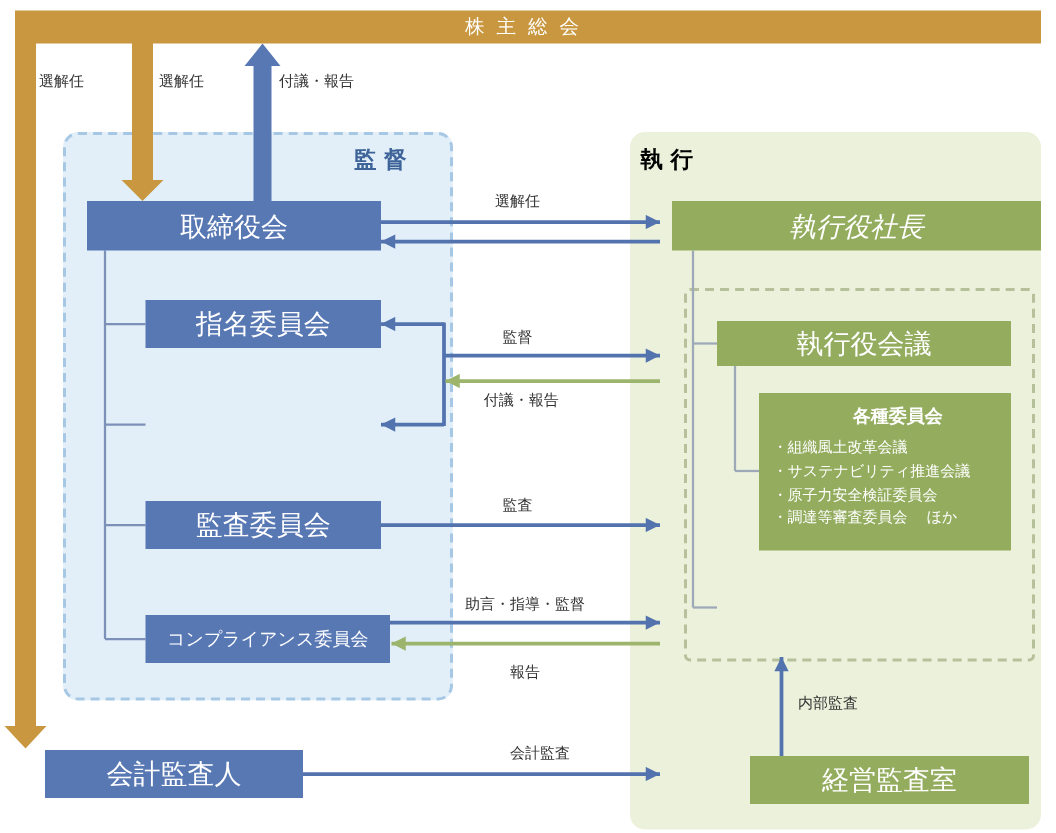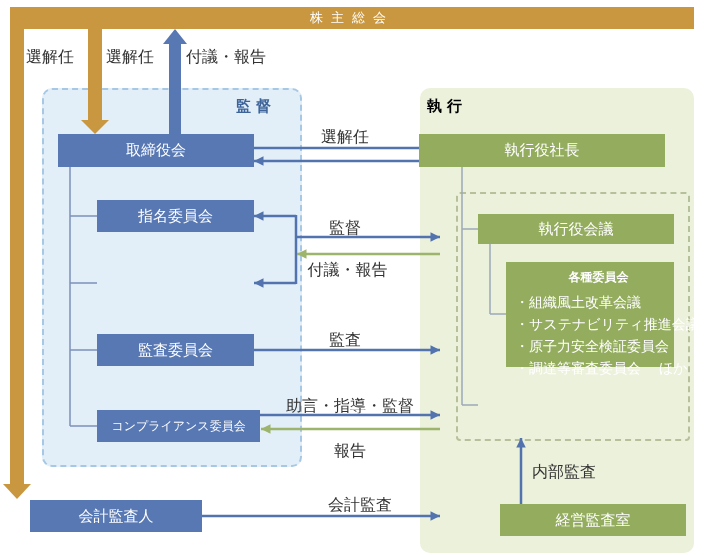--- a/index.html
+++ b/index.html
@@ -16,42 +16,42 @@
   .inner-dashed{position:absolute;left:456px;top:192px;width:230px;height:245px;
                 border:2px dashed #B6C09B;border-radius:4px;z-index:2;}
 
   .plabel{position:absolute;font-size:15px;font-weight:bold;letter-spacing:5px;z-index:10;}
   .plabel-blue{left:236px;top:97px;color:#3D6398;}
   .plabel-green{left:427px;top:97px;color:#000000;}
 
   .wires{position:absolute;left:0;top:0;z-index:5;pointer-events:none;}
 
   .box{position:absolute;display:flex;align-items:center;justify-content:center;
-       color:#ffffff;font-size:15px;z-index:10;text-align:center;}
+       color:#ffffff;font-size:18px;z-index:10;text-align:center;}
   .box-blue{background:#5878B4;}
   .box-green{background:#93AC5E;}
 
   .b-board{left:58px;top:134px;width:196px;height:33px;}
   .b-c0{left:97px;top:200px;width:157px;height:32px;}
   .b-c1{left:97px;top:267px;width:157px;height:32px;}
   .b-c2{left:97px;top:334px;width:157px;height:32px;}
   .b-c3{left:97px;top:410px;width:163px;height:32px;font-size:12px;}
-  .b-president{left:419px;top:134px;width:246px;height:33px;}
+  .b-president{left:448px;top:134px;width:246px;height:33px;font-style:italic;}
   .b-execmeet{left:478px;top:214px;width:196px;height:30px;text-align:center;}
   .b-divisions{left:478px;top:390px;width:196px;height:30px;}
   .b-auditoffice{left:500px;top:504px;width:186px;height:32px;}
   .b-auditor{left:30px;top:500px;width:172px;height:32px;}
 
   .b-various{left:506px;top:262px;width:168px;height:105px;background:#93AC5E;
              position:absolute;color:#fff;z-index:10;display:flex;flex-direction:column;}
   .b-various .vtitle{font-size:12px;font-weight:bold;text-align:center;margin-top:7px;padding-left:17px;}
   .b-various ul{list-style:none;margin:5px 0 0 0;padding:0 0 0 9px;}
-  .b-various li{font-size:14px;line-height:1.58;white-space:nowrap;}
+  .b-various li{font-size:10px;line-height:1.58;white-space:nowrap;}
 
-  .lbl{position:absolute;font-size:16px;color:#333333;z-index:10;white-space:nowrap;}
+  .lbl{position:absolute;font-size:10px;color:#333333;z-index:10;white-space:nowrap;}
   .lbl-c{text-align:center;}
 </style>
 </head>
 <body>
 
 <div class="stage">
 
   <div class="topbar">株主総会</div>
 
   <div class="panel panel-blue"></div>

